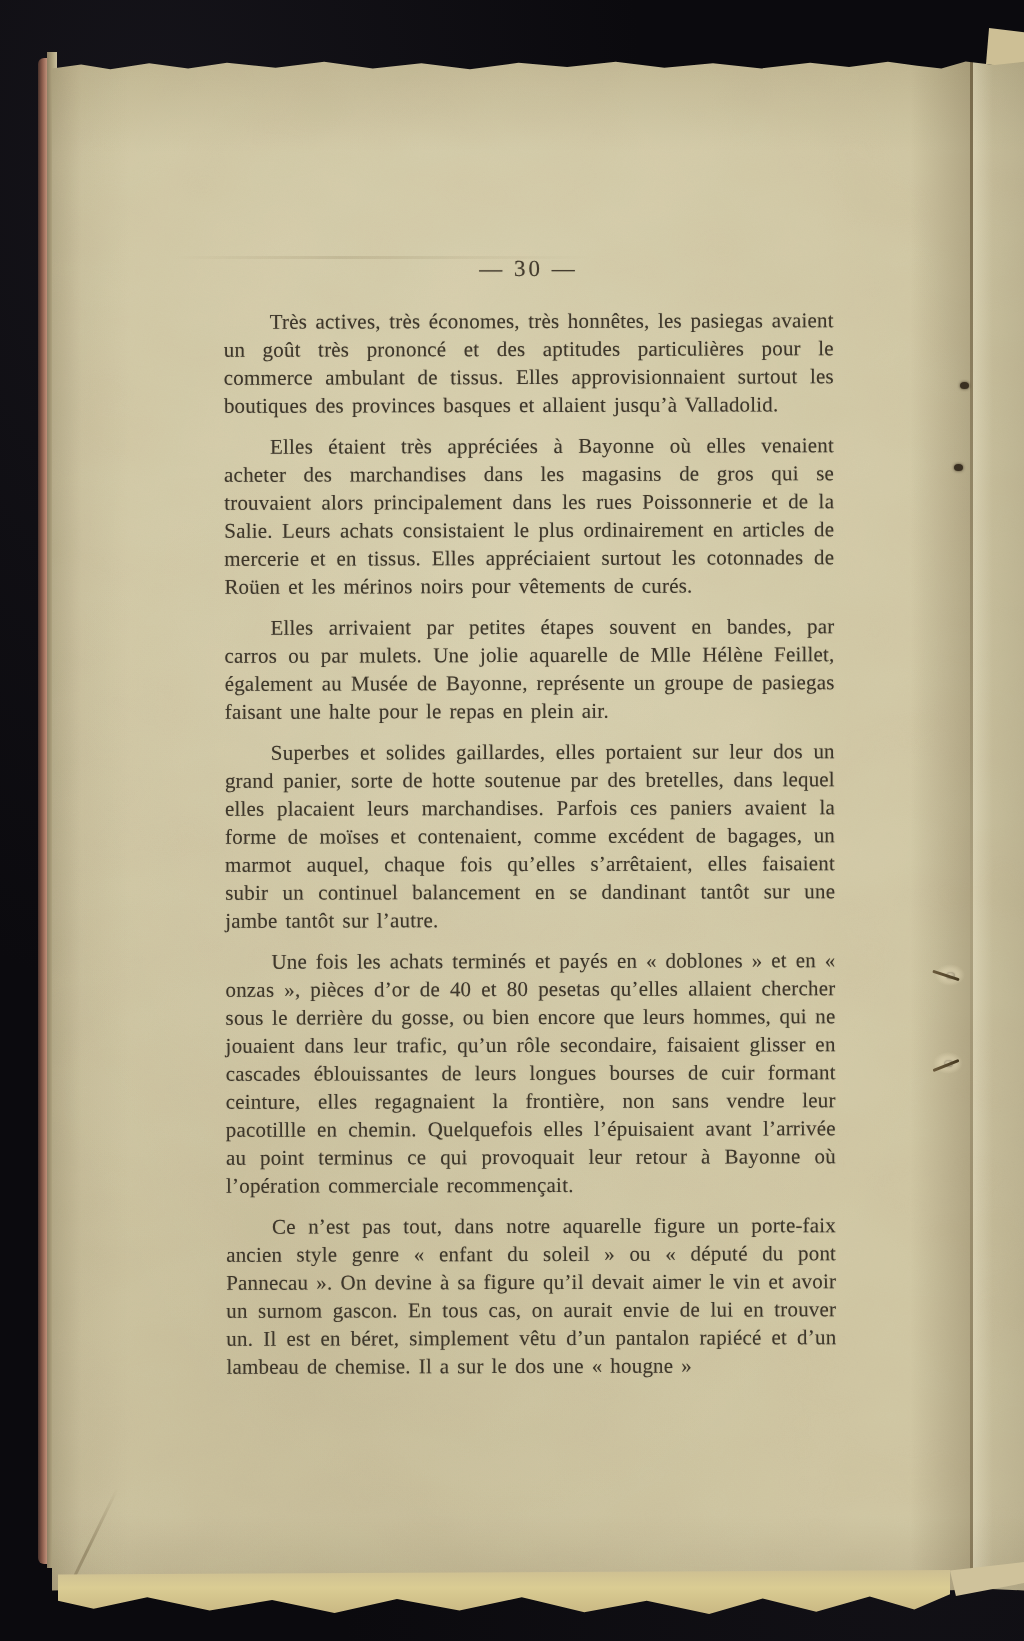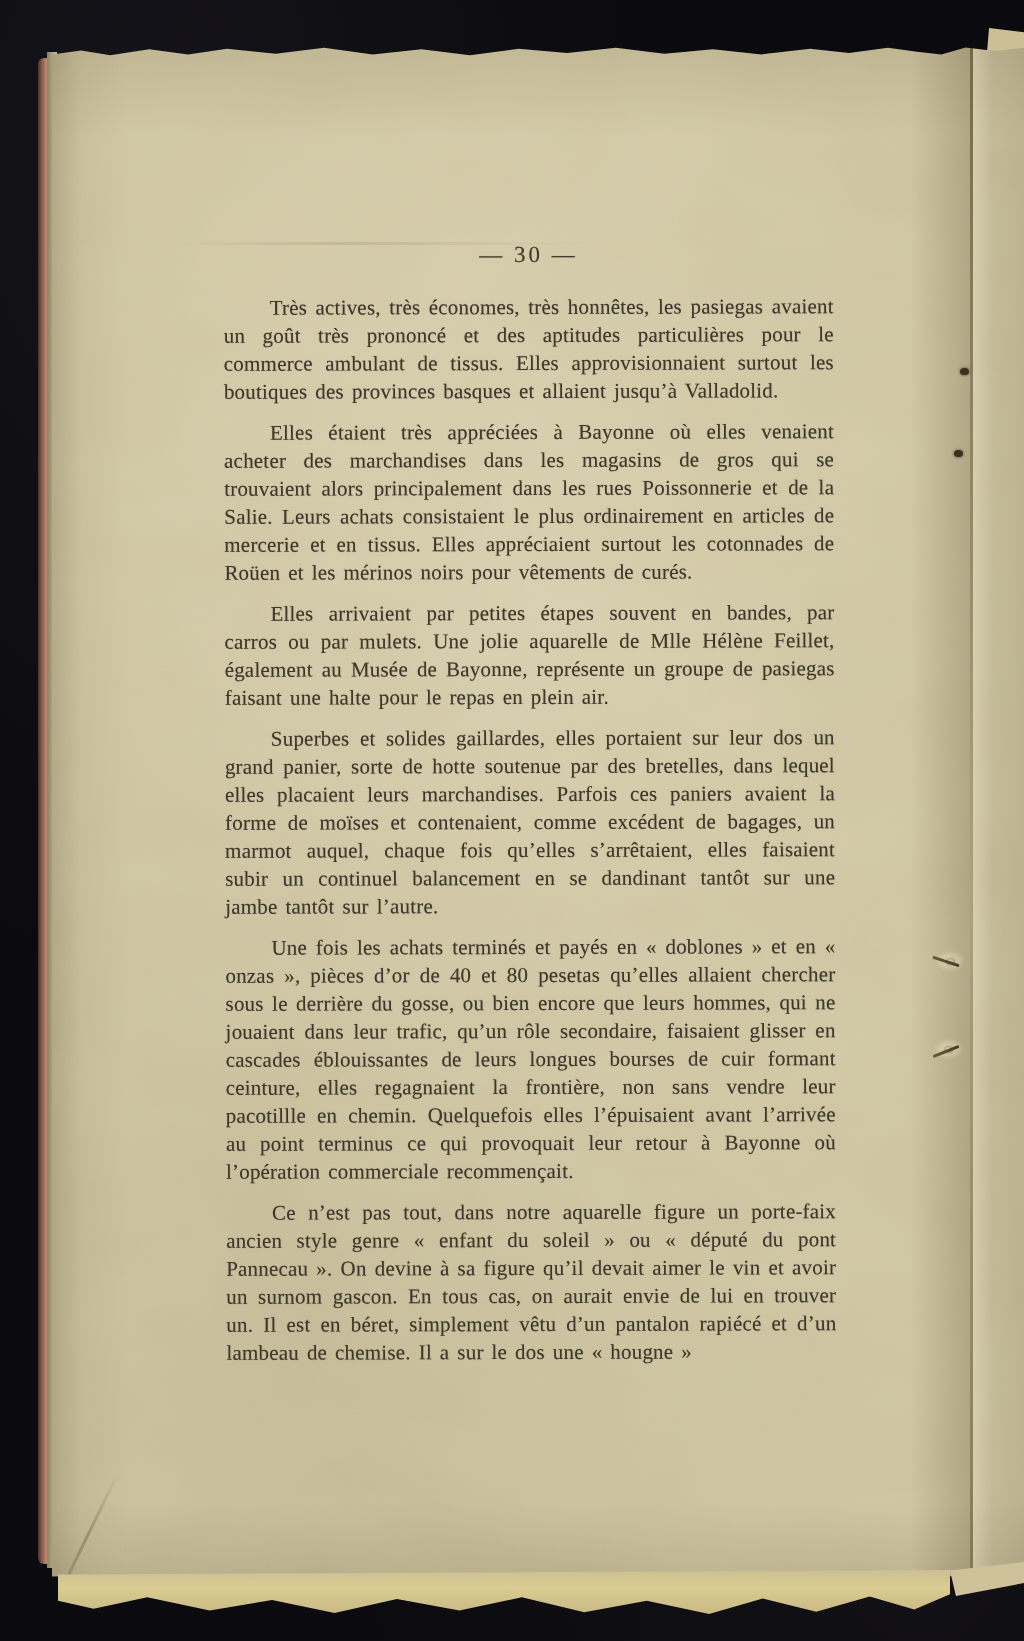--- a/index.html
+++ b/index.html
@@ -21,21 +21,21 @@
     position:absolute;left:47px;top:52px;width:10px;height:1516px;
     background:linear-gradient(to right,#8d7f63,#b3a883 60%,#c9bf9d);
   }
   
   .flap{
     position:absolute;left:986px;top:28px;width:38px;height:42px;
     background:#cdbf95;clip-path:polygon(8% 0,100% 10%,100% 100%,0 86%);
   }
   
   .page{
-    position:absolute;left:52px;top:46px;width:972px;height:1532px;
+    position:absolute;left:52px;top:60px;width:972px;height:1532px;
     background:#d3caa7;
     clip-path:polygon(
       0 0.55%,3% 0.3%,6% 0.6%,10% 0.22%,14% 0.55%,18% 0.18%,23% 0.5%,28% 0.12%,
       33% 0.55%,38% 0.22%,43% 0.6%,48% 0.18%,53% 0.45%,58% 0.12%,63% 0.5%,68% 0.22%,
       73% 0.55%,78% 0.18%,82% 0.45%,86% 0.12%,89% 0.38%,91.5% 0.55%,94% 0.1%,97% 0.32%,100% 0.12%,
       100% 99.9%,96% 99.78%,90% 99.95%,84% 99.75%,78% 99.95%,70% 99.8%,62% 99.95%,
       54% 99.78%,46% 99.95%,38% 99.8%,30% 99.95%,22% 99.78%,14% 99.95%,7% 99.8%,0 99.9%
     );
   }
   .shade{position:absolute;inset:0;pointer-events:none;}

